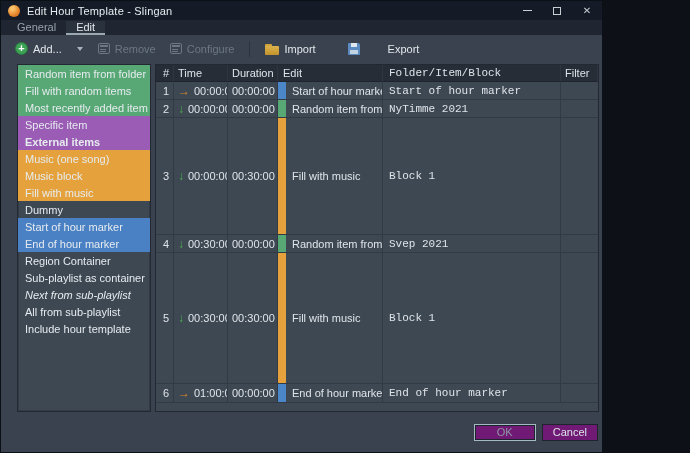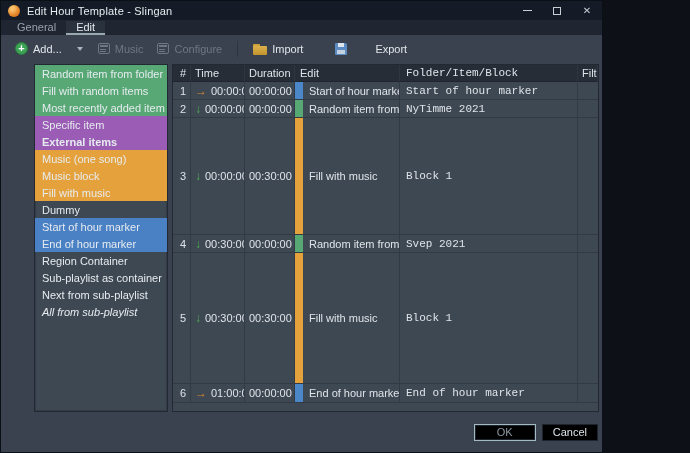--- a/index.html
+++ b/index.html
@@ -77,21 +77,21 @@
     background:linear-gradient(#dcb14b,#c2932d); border-radius:1px;
   }
   .icon-floppy { width:12px; height:12px; position:relative; background:#5b8bc0; border-radius:1px 2px 1px 1px; }
   .icon-floppy::before {
     content:""; position:absolute; left:3px; top:0; width:6px; height:4px; background:#dfe7ee;
   }
   .icon-floppy::after {
     content:""; position:absolute; left:2px; bottom:1px; width:8px; height:4px; background:#c3d2e0;
   }
   
-  .content { flex:1 1 auto; display:flex; padding:2px 3px 0 16px; gap:4px; min-height:0;margin-left:17px; }
+  .content { flex:1 1 auto; display:flex; padding:2px 3px 0 16px; gap:4px; min-height:0; }
   
   .palette {
     width:134px; flex:0 0 auto; background:#3e4853; border:1px solid #222932;
     box-shadow:inset 0 0 0 1px #333c46; display:flex; flex-direction:column; overflow:hidden;
   }
   .pal-item {
     height:17px; flex:0 0 auto; display:flex; align-items:center;
     padding-left:7px; color:#e6ebef; font-size:11px; white-space:nowrap;
   }
   
@@ -117,21 +117,21 @@
   .thead .c-type { padding-left:5px; }
   .type-bar { position:absolute; left:0; top:0; bottom:0; width:8px; }
   .arrow { font-weight:bold; font-size:12px; line-height:1; }
   .grid-filler { flex:1 1 auto; }
   
   .bottombar {
     height:40px; flex:0 0 auto; display:flex; align-items:center;
     justify-content:flex-end; padding-right:4px; gap:6px;
   }
   .btn {
-    height:17px; min-width:52px; background:#000000; border:1px solid #1d242d;
+    height:17px; min-width:52px; background:#701a75; border:1px solid #1d242d;
     color:#dde3e8; font-size:11px; font-family:inherit; padding:0 10px;
   }
   .btn.focused {
     min-width:62px; border:1px solid #a3bac3; box-shadow:inset 0 0 0 1px #1d242d;
     color:#8d98a3;
   }
 </style>
 </head>
 <body>
 
@@ -159,21 +159,21 @@
   </div>
 
   <div class="toolbar">
     <div class="tbtn">
       <span class="icon-add">+</span>
       <span>Add...</span>
     </div>
     <span class="chevron-down"></span>
     <div class="tbtn disabled">
       <span class="icon-form"></span>
-      <span>Music</span>
+      <span>Remove</span>
     </div>
     <div class="tbtn disabled">
       <span class="icon-form"></span>
       <span>Configure</span>
     </div>
     <span class="tb-sep"></span>
     <div class="tbtn">
       <span class="icon-folder"></span>
       <span>Import</span>
     </div>
@@ -193,22 +193,23 @@
         <div class="pal-item" style="display: flex; background: rgb(154, 92, 180);">Specific item</div>
         <div class="pal-item" style="display: flex; background: rgb(154, 92, 180); font-weight: bold;">External items</div>
         <div class="pal-item" style="display: flex; background: rgb(229, 162, 60);">Music (one song)</div>
         <div class="pal-item" style="display: flex; background: rgb(229, 162, 60);">Music block</div>
         <div class="pal-item" style="display: flex; background: rgb(229, 162, 60);">Fill with music</div>
         <div class="pal-item" style="display: flex;">Dummy</div>
         <div class="pal-item" style="display: flex; background: rgb(74, 128, 196);">Start of hour marker</div>
         <div class="pal-item" style="display: flex; background: rgb(74, 128, 196);">End of hour marker</div>
         <div class="pal-item" style="display: flex;">Region Container</div>
         <div class="pal-item" style="display: flex;">Sub-playlist as container</div>
-        <div class="pal-item" style="display: flex;">Next from sub-playlist</div>
-        <div class="pal-item" style="display: flex; font-style: italic;">All from sub-playlist</div>
+        <div class="pal-item" style="display: flex; font-style: italic;">Next from sub-playlist</div>
+        <div class="pal-item" style="display: flex;">All from sub-playlist</div>
+        <div class="pal-item" style="display: flex;">Include hour template</div>
       </div>
 
     <div class="gridwrap">
       <div class="thead">
         <div class="cell c-num">#</div>
         <div class="cell c-time">Time</div>
         <div class="cell c-dur">Duration</div>
         <div class="cell c-type">Edit</div>
         <div class="cell c-folder">Folder/Item/Block</div>
         <div class="cell c-filter">Filter</div>

